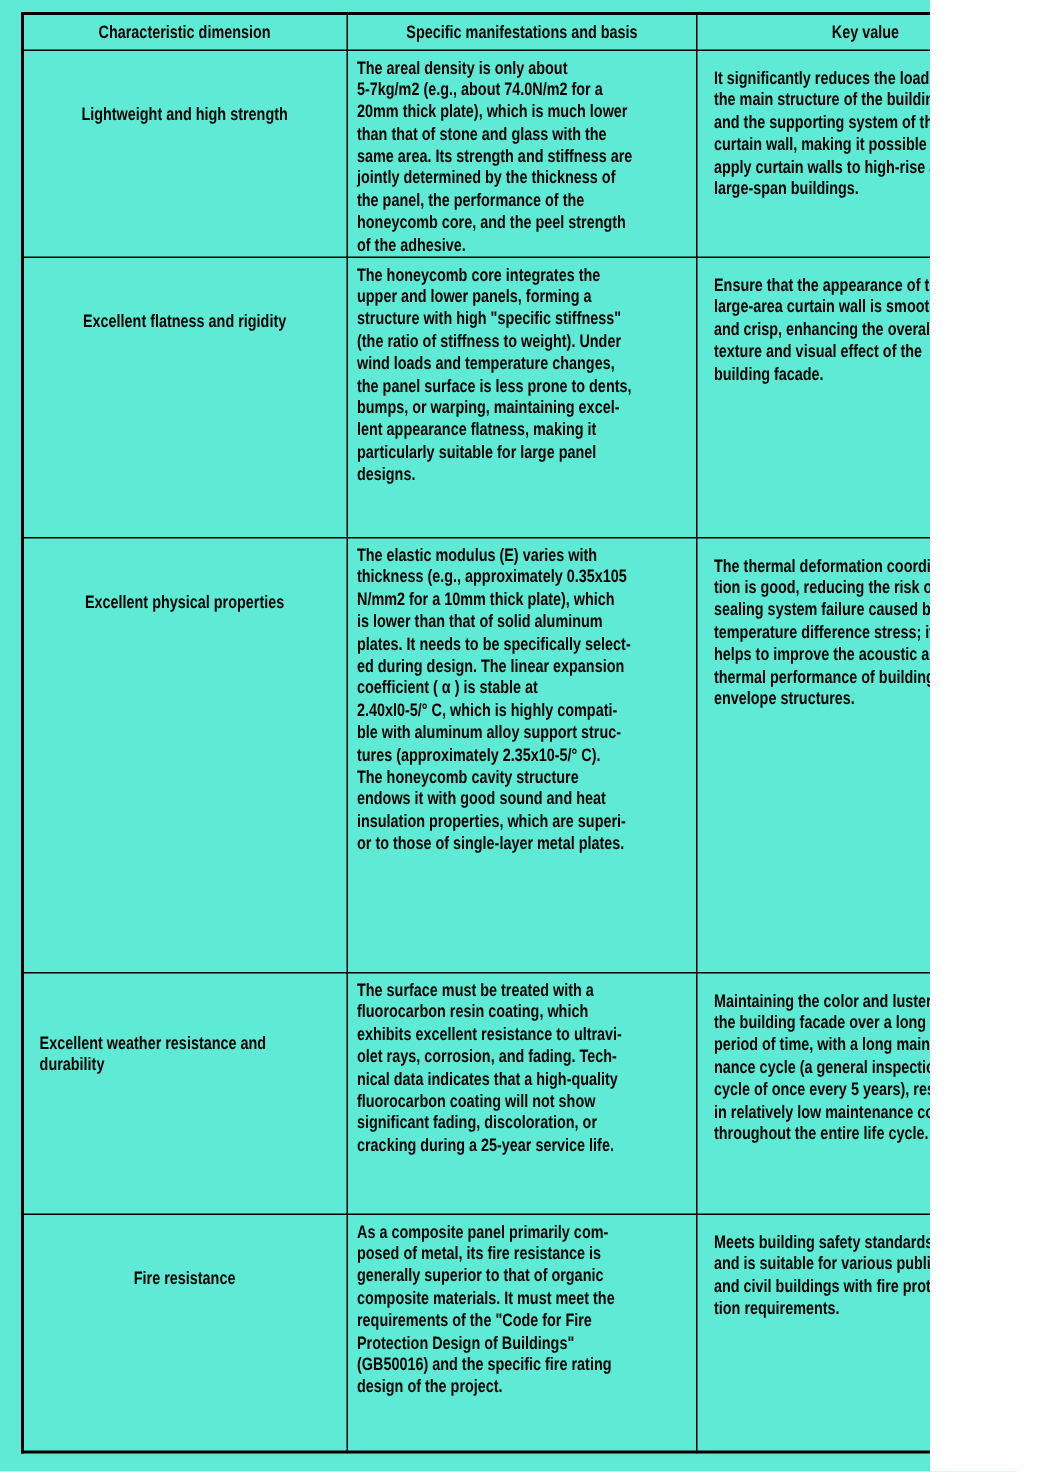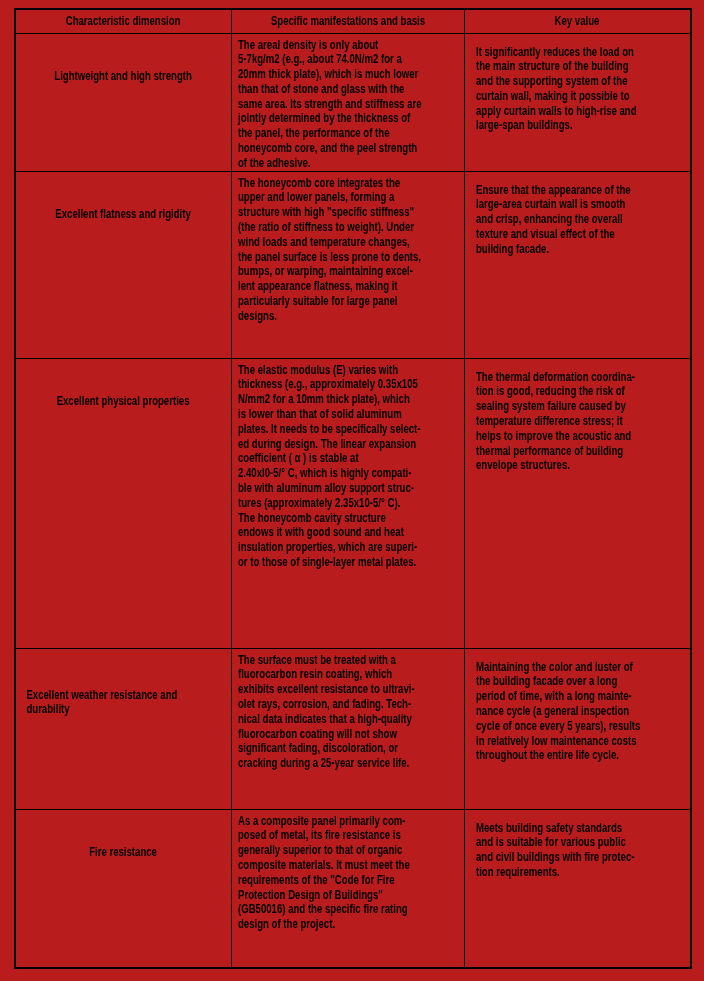--- a/index.html
+++ b/index.html
@@ -2,23 +2,23 @@
 <html><head>
 <meta charset="utf-8">
 <style>
   html, body {
     margin: 0;
     padding: 0;
     background: #ffffff;
   }
   .page {
     position: relative;
-    width: 704px;
+    width: 620px;
     height: 981px;
-    background: #b91c1c;
+    background: #5eead4;
     overflow: hidden;
     font-family: "Liberation Sans", sans-serif;
   }
   table.char-table {
     position: absolute;
     left: 14px;
     top: 8px;
     width: 676px;
     border-collapse: collapse;
     table-layout: fixed;

